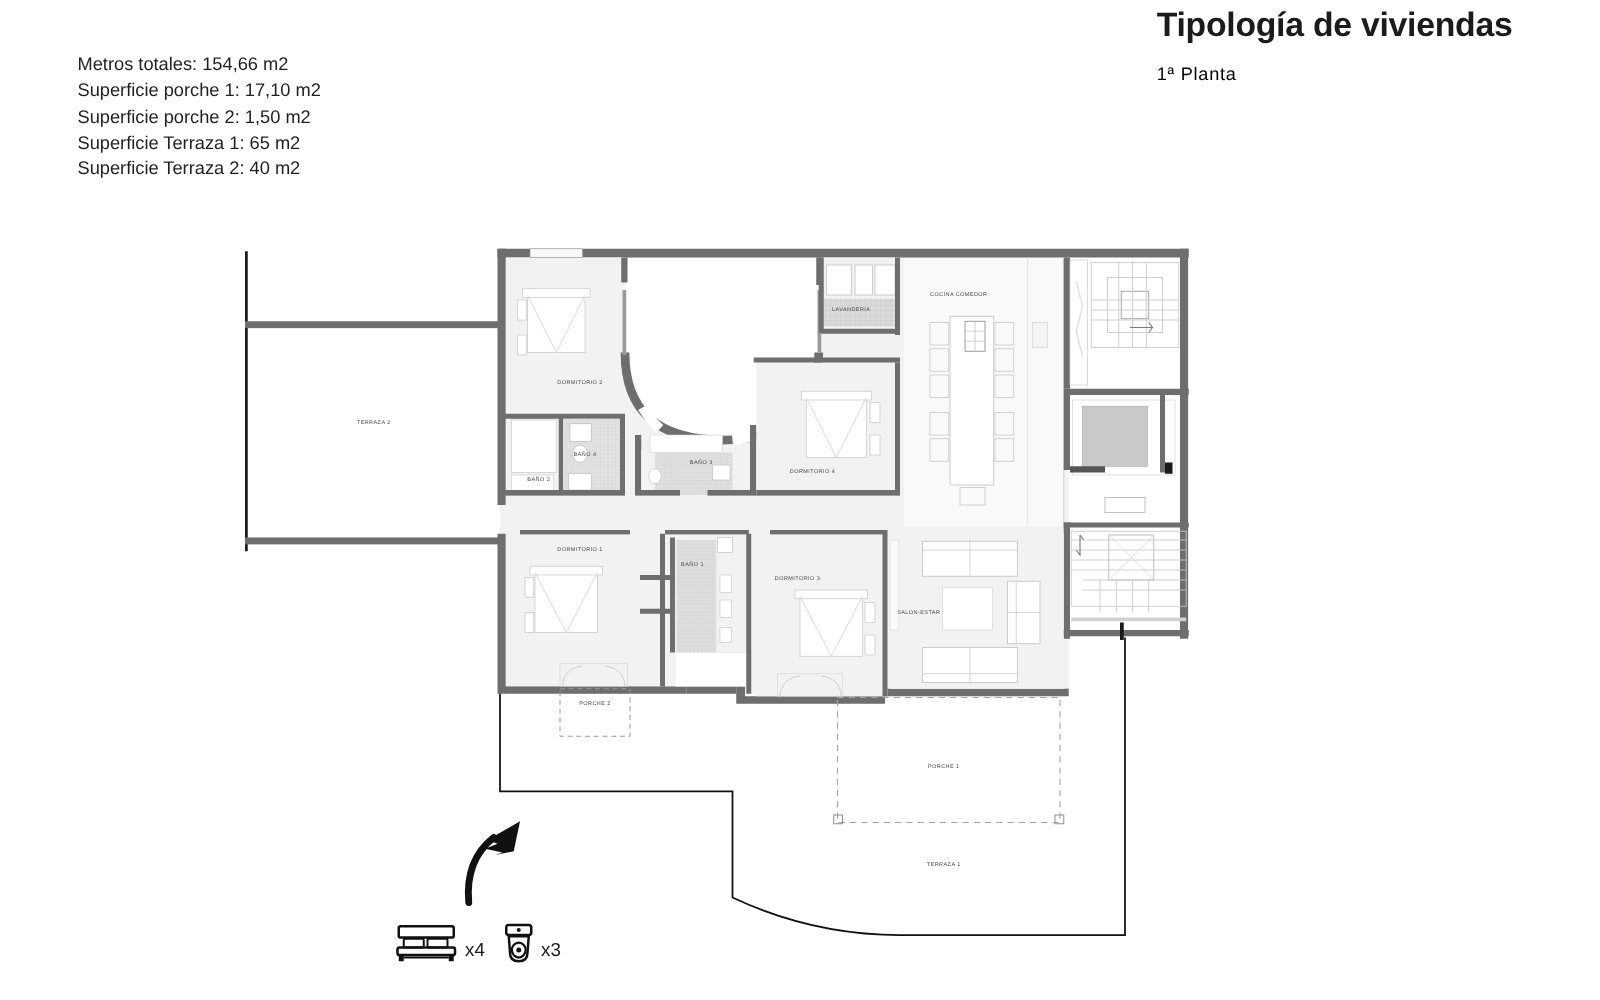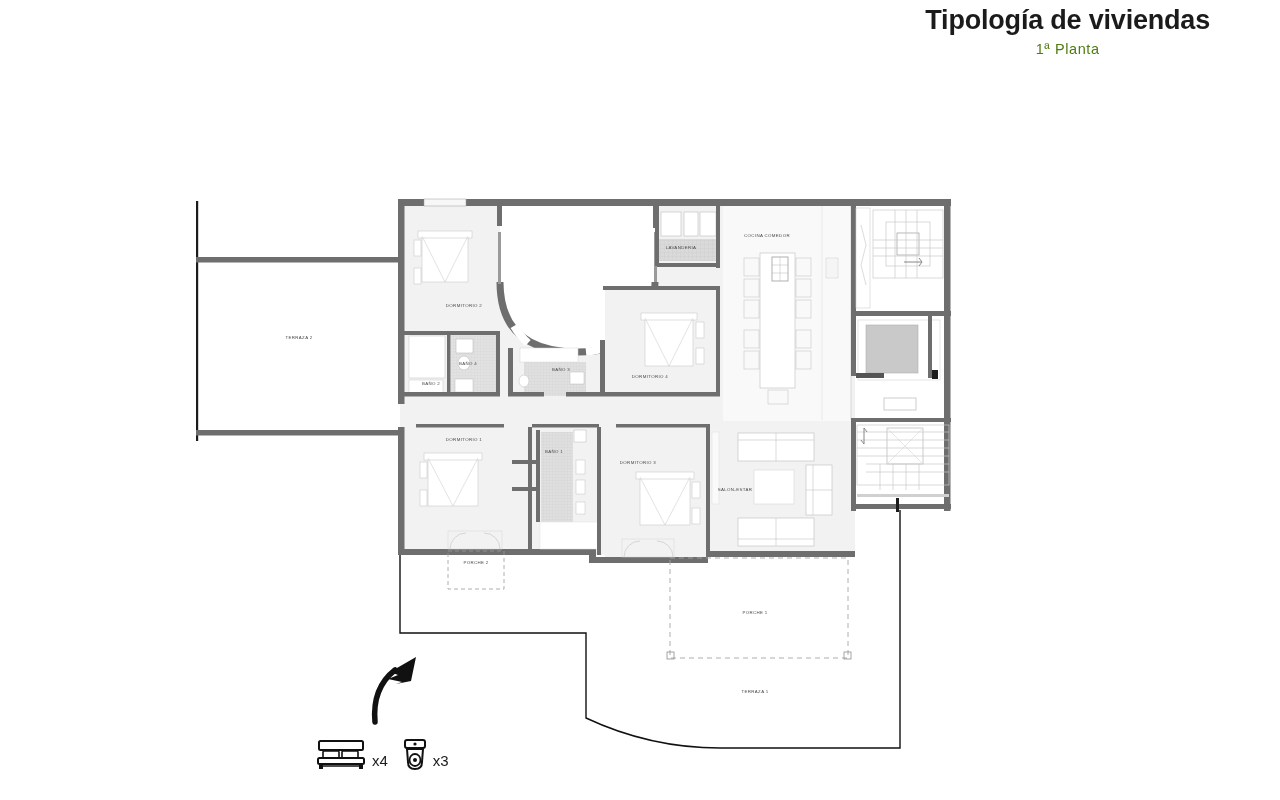--- a/index.html
+++ b/index.html
@@ -13,34 +13,34 @@
   #page {
     position: relative;
     width: 1280px; height: 800px;
     background: #ffffff;
   }
 
   
   #title-block {
     position: absolute;
     top: 6px; right: 70px;
-    text-align: center;
+    text-align: left;
   }
   #main-title {
     font-size: 27px;
     font-weight: bold;
     color: #1b1b1b;
     letter-spacing: -0.2px;
     line-height: 1.1;
     white-space: nowrap;
   }
   #sub-title {
-    margin-top: 5px;
+    margin-top: 16px;
     font-size: 14.5px;
-    color: #4d7c0f;
+    color: #000000;
     font-weight: normal;
     letter-spacing: 0.6px;
   }
 
   
   #specs {
     position: absolute;
     top: 42px; left: 62px;
     font-size: 14.6px;
     color: #1f1f1f;
@@ -89,20 +89,27 @@
 </head>
 <body>
 
 <div id="page">
 
   <div id="title-block">
     <div id="main-title">Tipología de viviendas</div>
     <div id="sub-title">1ª  Planta</div>
   </div>
 
+  <div id="specs">
+    <div class="spec-line">Metros totales: 154,66 m2</div>
+    <div class="spec-line">Superficie porche 1: 17,10 m2</div>
+    <div class="spec-line">Superficie porche 2: 1,50 m2</div>
+    <div class="spec-line">Superficie Terraza 1: 65 m2</div>
+    <div class="spec-line">Superficie Terraza 2: 40 m2</div>
+  </div>
 
   <div id="plan-wrap">
   <svg width="1280" height="800" viewBox="0 0 1280 800" xmlns="http://www.w3.org/2000/svg">
     <defs>
       <pattern id="tilepat" width="3" height="3" patternUnits="userSpaceOnUse">
         <rect width="3" height="3" fill="#dcdcdc"></rect>
         <path d="M0 0 L0 3 M0 0 L3 0" stroke="#c2c2c2" stroke-width="0.4"></path>
       </pattern>
       <pattern id="tilepat2" width="4" height="4" patternUnits="userSpaceOnUse">
         <rect width="4" height="4" fill="#d7d7d7"></rect>

